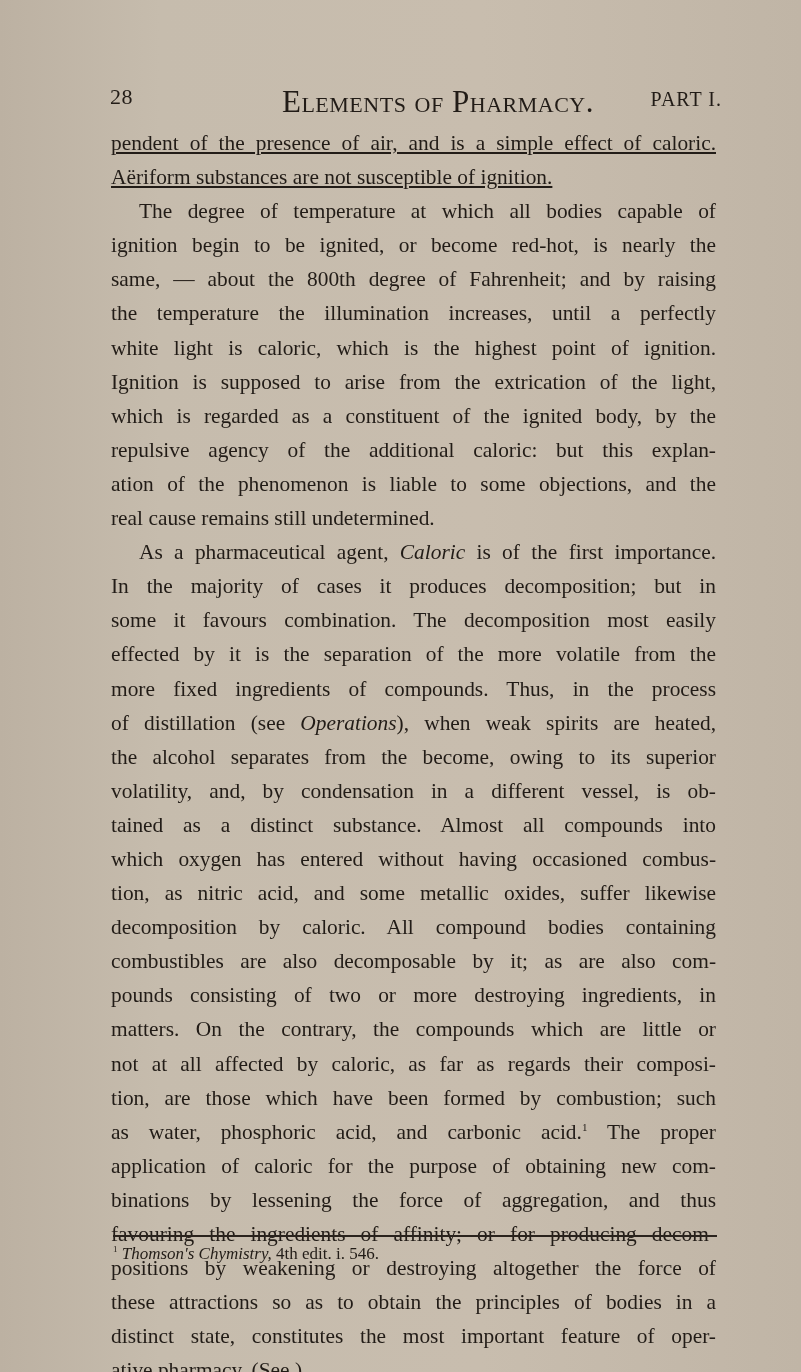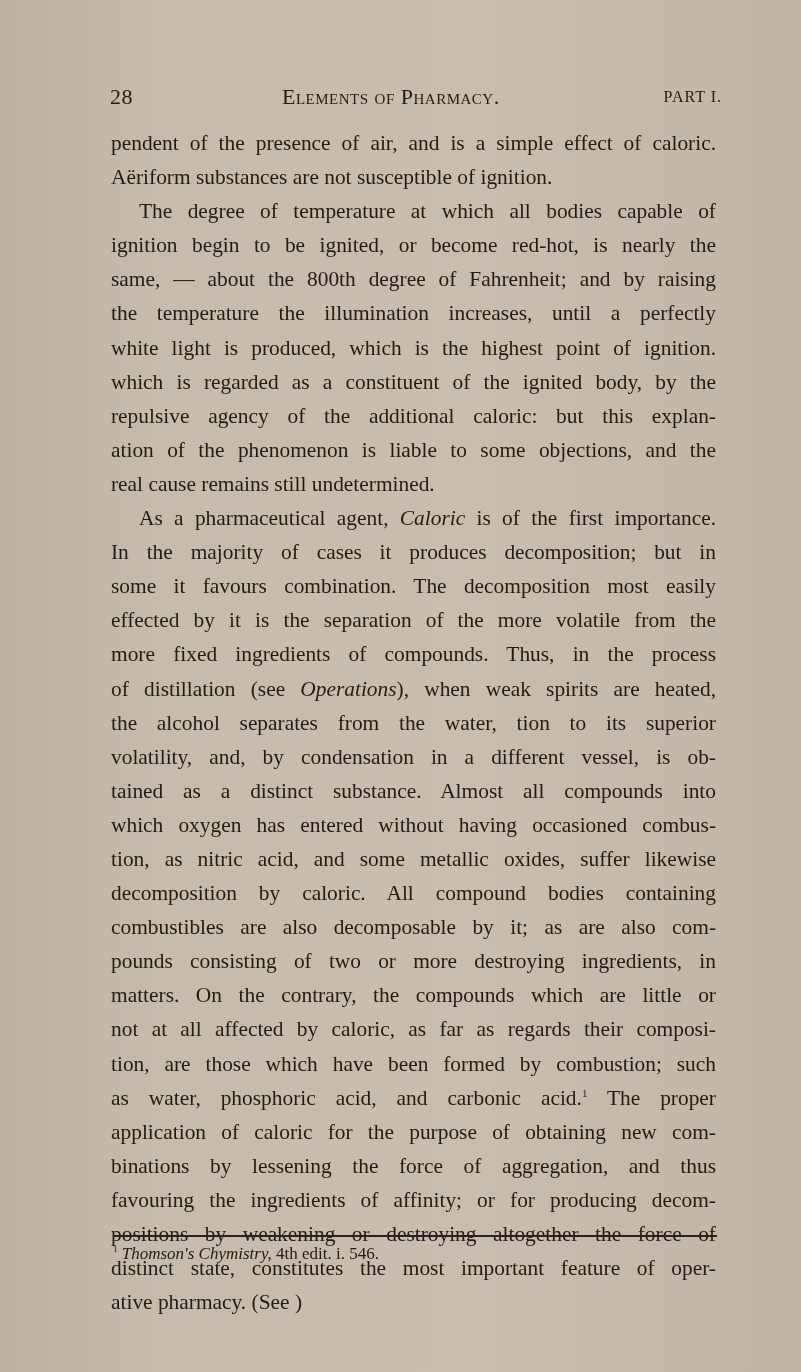--- a/index.html
+++ b/index.html
@@ -10,22 +10,22 @@
     color: #221c17;
     font-family: "Liberation Serif", "DejaVu Serif", serif;
     position: relative;
   }
   .page { position: absolute; left: 0; top: 16px; width: 687px; height: 1372px; }
   .running-head {
     position: absolute; top: 68px; left: 110px; width: 612px; height: 30px;
     font-size: 22px; letter-spacing: 0.5px;
   }
   .rh-num { position: absolute; left: 0; top: 0; font-size: 22px; }
-  .rh-title { position: absolute; left: 172px; top: 0; font-variant: small-caps; font-size: 22px; }
-  .rh-part { position: absolute; right: 0; top: 0; font-size: 16px; letter-spacing: 1px; text-transform: uppercase; padding-top: 4px; }
+  .rh-title { position: absolute; left: 172px; top: 0; font-variant: small-caps; font-size: 31px; }
+  .rh-part { position: absolute; right: 0; top: 0; font-size: 20px; letter-spacing: 1px; text-transform: uppercase; padding-top: 4px; }
   .body-text {
     position: absolute; left: 111px; top: 110px; width: 605px;
     font-size: 21.4px; line-height: 34.1px;
     text-align: justify;
     font-family: "Liberation Serif", "DejaVu Serif", serif;
   }
   .body-text p { margin: 0; text-indent: 28px; }
   .body-text p.noindent { text-indent: 0; }
   .line { display: block; text-align: justify; text-align-last: justify; white-space: nowrap; }
   .line.last { text-align-last: left; }
@@ -47,58 +47,60 @@
 <div class="page">
 
   <div class="running-head">
     <span class="rh-num">28</span>
     <span class="rh-title">Elements of Pharmacy.</span>
     <span class="rh-part">Part I.</span>
   </div>
 
   <div class="body-text">
     <div id="paras-before">
-        <p class="noindent" style="text-indent: 0px;">
+        <p class="noindent" style="text-indent: 0px; text-decoration: underline;">
           <span class="line">pendent of the presence of air, and is a simple effect of caloric.</span>
           <span class="line last">Aëriform substances are not susceptible of ignition.</span>
         </p>
         <p style="text-indent: 0px; font-family: Liberation Serif, serif;">
           <span class="line" style="padding-left: 28px;">The degree of temperature at which all bodies capable of</span>
           <span class="line">ignition begin to be ignited, or become red-hot, is nearly the</span>
           <span class="line">same, — about the 800th degree of Fahrenheit; and by raising</span>
           <span class="line">the temperature the illumination increases, until a perfectly</span>
-          <span class="line">white light is produced, which is the highest point of ignition.</span>
+          <span class="line">white light is caloric, which is the highest point of ignition.</span>
+          <span class="line">Ignition is supposed to arise from the extrication of the light,</span>
           <span class="line">which is regarded as a constituent of the ignited body, by the</span>
           <span class="line">repulsive agency of the additional caloric: but this explan-</span>
           <span class="line">ation of the phenomenon is liable to some objections, and the</span>
           <span class="line last">real cause remains still undetermined.</span>
         </p>
         <p style="text-indent: 0px;">
           <span class="line" style="padding-left: 28px;">As a pharmaceutical agent, <em>Caloric</em> is of the first importance.</span>
           <span class="line">In the majority of cases it produces decomposition; but in</span>
           <span class="line">some it favours combination. The decomposition most easily</span>
           <span class="line">effected by it is the separation of the more volatile from the</span>
           <span class="line">more fixed ingredients of compounds. Thus, in the process</span>
           <span class="line">of distillation (see <em>Operations</em>), when weak spirits are heated,</span>
-          <span class="line">the alcohol separates from the water, tion to its superior</span>
+          <span class="line">the alcohol separates from the become, owing to its superior</span>
           <span class="line">volatility, and, by condensation in a different vessel, is ob-</span>
           <span class="line">tained as a distinct substance. Almost all compounds into</span>
           <span class="line">which oxygen has entered without having occasioned combus-</span>
           <span class="line">tion, as nitric acid, and some metallic oxides, suffer likewise</span>
           <span class="line">decomposition by caloric. All compound bodies containing</span>
           <span class="line">combustibles are also decomposable by it; as are also com-</span>
           <span class="line">pounds consisting of two or more destroying ingredients, in</span>
           <span class="line">matters. On the contrary, the compounds which are little or</span>
           <span class="line">not at all affected by caloric, as far as regards their composi-</span>
           <span class="line">tion, are those which have been formed by combustion; such</span>
           <span class="line">as water, phosphoric acid, and carbonic acid.<sup>1</sup> The proper</span>
           <span class="line">application of caloric for the purpose of obtaining new com-</span>
           <span class="line">binations by lessening the force of aggregation, and thus</span>
           <span class="line">favouring the ingredients of affinity; or for producing decom-</span>
           <span class="line">positions by weakening or destroying altogether the force of</span>
+          <span class="line">these attractions so as to obtain the principles of bodies in a</span>
           <span class="line">distinct state, constitutes the most important feature of oper-</span>
           <span class="line last">ative pharmacy. (See )</span>
         </p>
       </div>
 
   </div>
 
   <div class="rule"></div>
 
   <div class="footnote">

